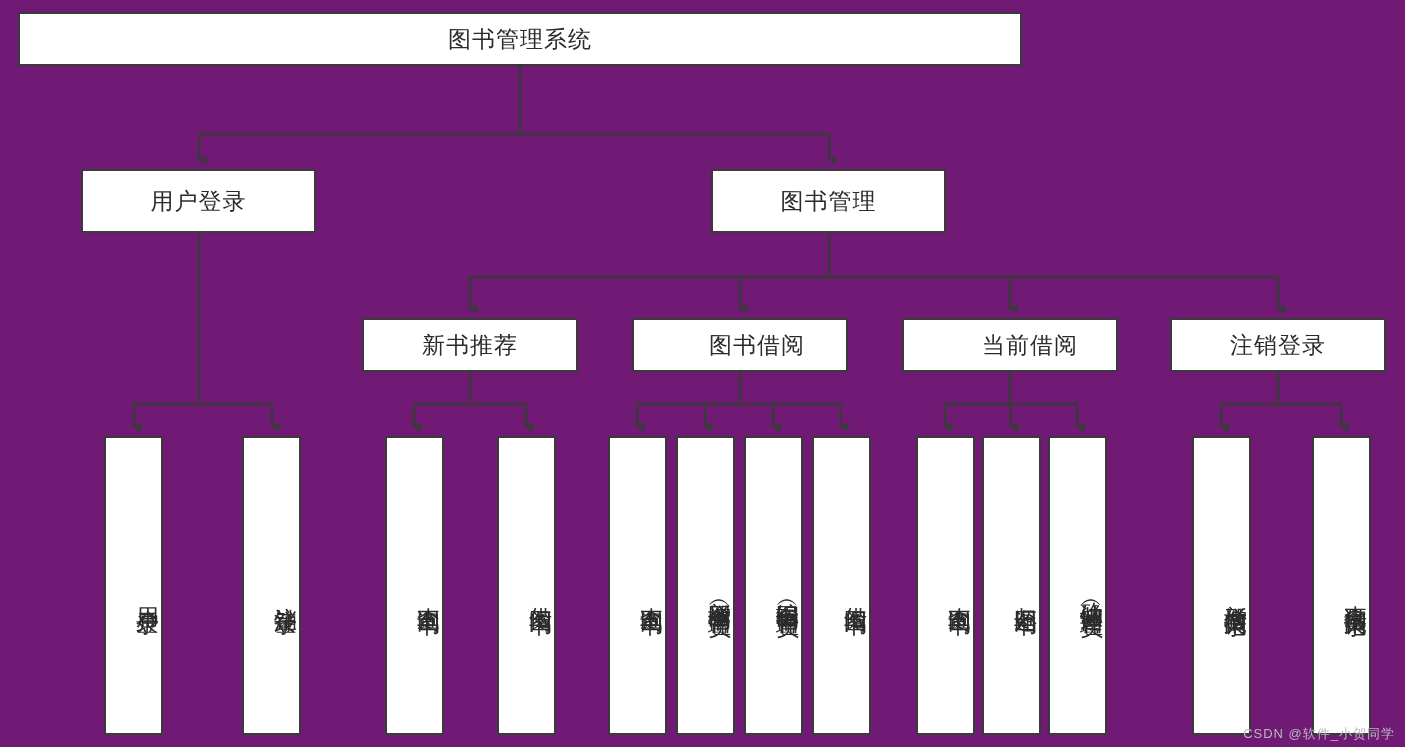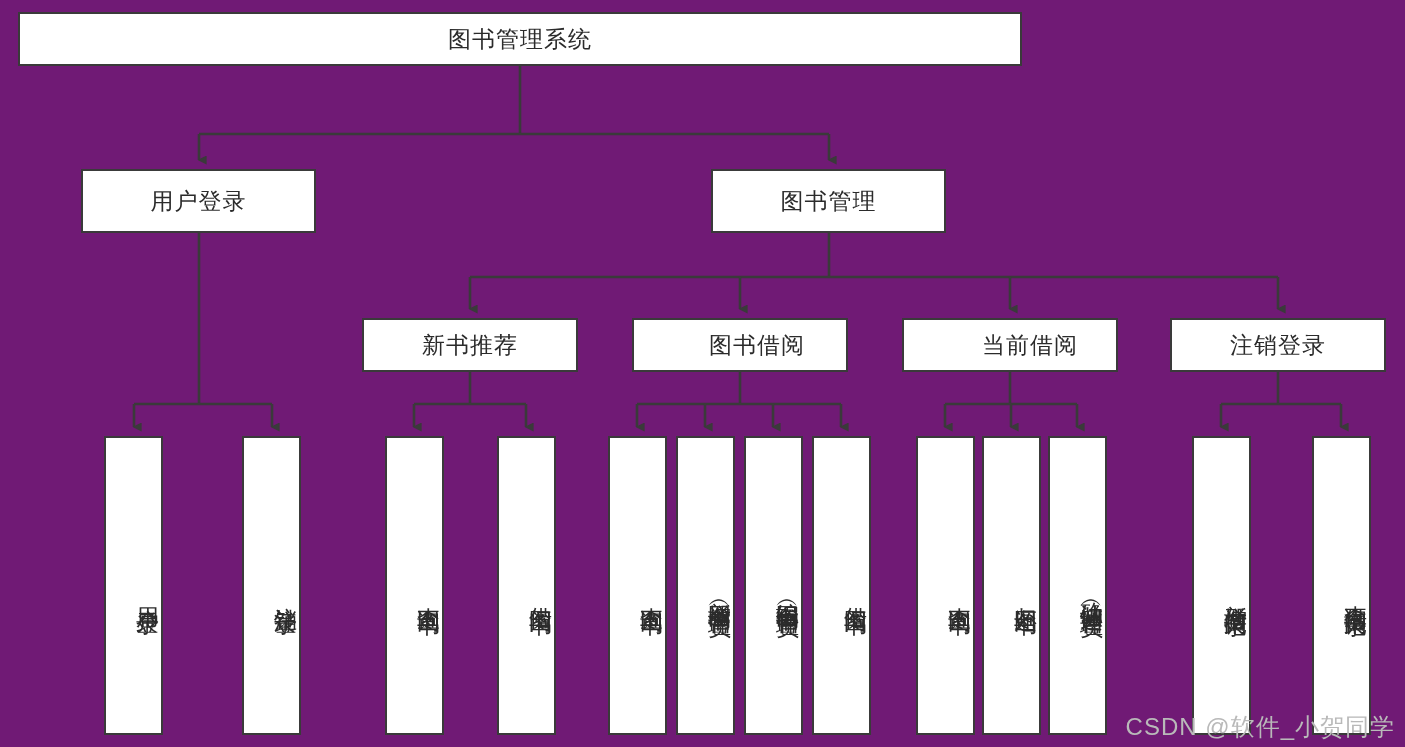--- a/index.html
+++ b/index.html
@@ -30,21 +30,21 @@
     letter-spacing:2px;
   }
   .node.leaf .txt{
     writing-mode:vertical-rl;
     text-orientation:upright;
     display:block;
   }
   .watermark{
     position:absolute;
     right:10px;bottom:4px;
-    font-size:24px;
+    font-size:13px;
     color:#b9b9b9;
     letter-spacing:1px;
     white-space:nowrap;
   }
 </style>
 </head>
 <body>
 
 <div id="canvas">
 

